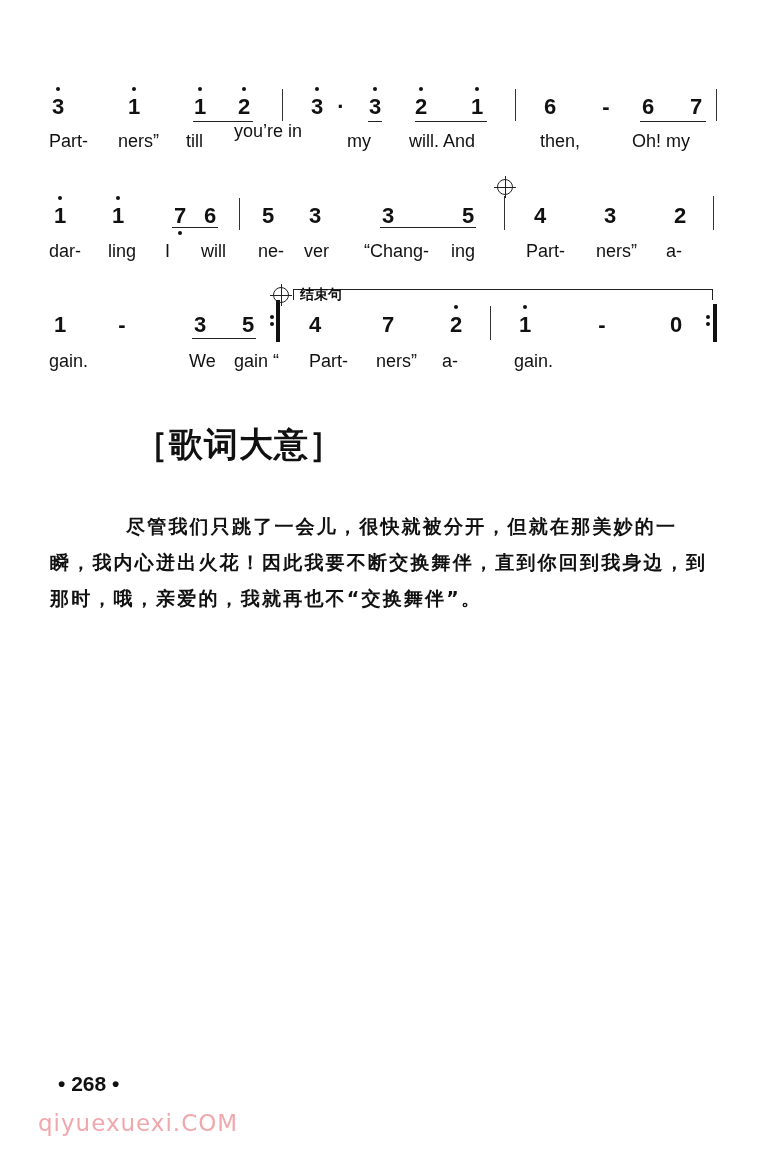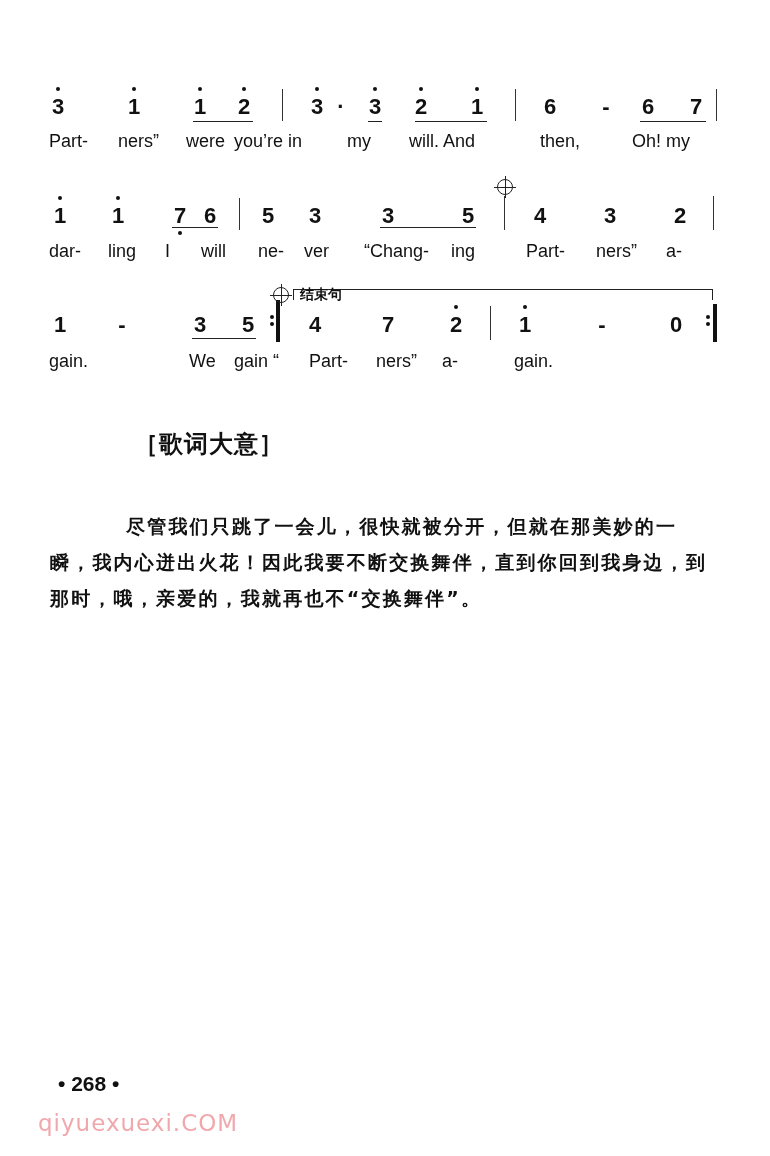--- a/index.html
+++ b/index.html
@@ -9,21 +9,21 @@
   .note .dot { position: absolute; left: 50%; top: -9px; width: 4px; height: 4px; margin-left: -2px; background: #111; border-radius: 50%; }
   .ul { position: absolute; height: 0; border-top: 1.6px solid #222; }
   .bar { position: absolute; width: 0; border-left: 1.6px solid #333; }
   .bar-thick { position: absolute; width: 4px; background: #111; }
   .lyric { position: absolute; font-family: Liberation Sans, sans-serif; font-size: 18px; line-height: 22px; white-space: pre; }
   .repeat-dots { position: absolute; width: 4px; }
   .repeat-dots span { display: block; width: 4px; height: 4px; background: #111; border-radius: 50%; margin: 3px 0; }
   .coda { position: absolute; width: 14px; height: 14px; border: 1.5px solid #222; border-radius: 50%; }
   .coda::before { content: ""; position: absolute; left: 50%; top: -4px; height: 22px; border-left: 1.5px solid #222; }
   .coda::after { content: ""; position: absolute; top: 50%; left: -4px; width: 22px; border-top: 1.5px solid #222; }
-  .section-title { position: absolute; font-family: "DejaVu Sans", sans-serif; font-weight: bold; font-size: 24px; line-height: 40px; letter-spacing: 1px; }
+  .section-title { position: absolute; font-family: "DejaVu Sans", sans-serif; font-weight: bold; font-size: 34px; line-height: 40px; letter-spacing: 1px; }
   .para { position: absolute; left: 50px; width: 665px; font-family: "DejaVu Sans", sans-serif; font-weight: bold; font-size: 19px; line-height: 36px; letter-spacing: 2.2px; }
   .para p { margin: 0; text-indent: 76px; }
   .page-num { position: absolute; font-family: "Liberation Sans", sans-serif; font-weight: bold; font-size: 21px; text-align: center; }
   .watermark { position: absolute; font-family: "DejaVu Sans", sans-serif; font-size: 23px; color: #f0a8ad; letter-spacing: 1px; }
   .ending-label { position: absolute; font-family: "DejaVu Sans", sans-serif; font-size: 14px; font-weight: bold; }
 </style>
 </head>
 <body>
 
 <div>
@@ -43,22 +43,22 @@
   <div class="bar" style="left:515px;top:89px;height:32px"></div>
   <div class="note" style="left:540px;top:96px"><span>6</span></div>
   <div class="note" style="left:596px;top:96px"><span>-</span></div>
   <div class="note" style="left:638px;top:96px"><span>6</span></div>
   <div class="note" style="left:686px;top:96px"><span>7</span></div>
   <div class="ul" style="left:640px;top:121px;width:66px"></div>
   <div class="bar" style="left:716px;top:89px;height:32px"></div>
 
   <div class="lyric" style="left:49px;top:130px">Part-</div>
   <div class="lyric" style="left:118px;top:130px">ners”</div>
-  <div class="lyric" style="left:186px;top:130px">were</div>
-  <div class="lyric" style="left:234px;top:130px">you’re in</div>
+  <div class="lyric" style="left:186px;top:130px">till</div>
+  <div class="lyric" style="left:234px;top:120px">you’re in</div>
   <div class="lyric" style="left:347px;top:130px">my</div>
   <div class="lyric" style="left:409px;top:130px">will. And</div>
   <div class="lyric" style="left:540px;top:130px">then,</div>
   <div class="lyric" style="left:632px;top:130px">Oh! my</div>
 </div>
 
 <div>
   <div class="note" style="left:50px;top:205px"><span class="dot"></span><span>1</span></div>
   <div class="note" style="left:108px;top:205px"><span class="dot"></span><span>1</span></div>
   <div class="note" style="left:170px;top:205px"><span>7</span><span style="position:absolute;left:50%;top:26px;width:4px;height:4px;margin-left:-2px;background:#111;border-radius:50%"></span></div>

